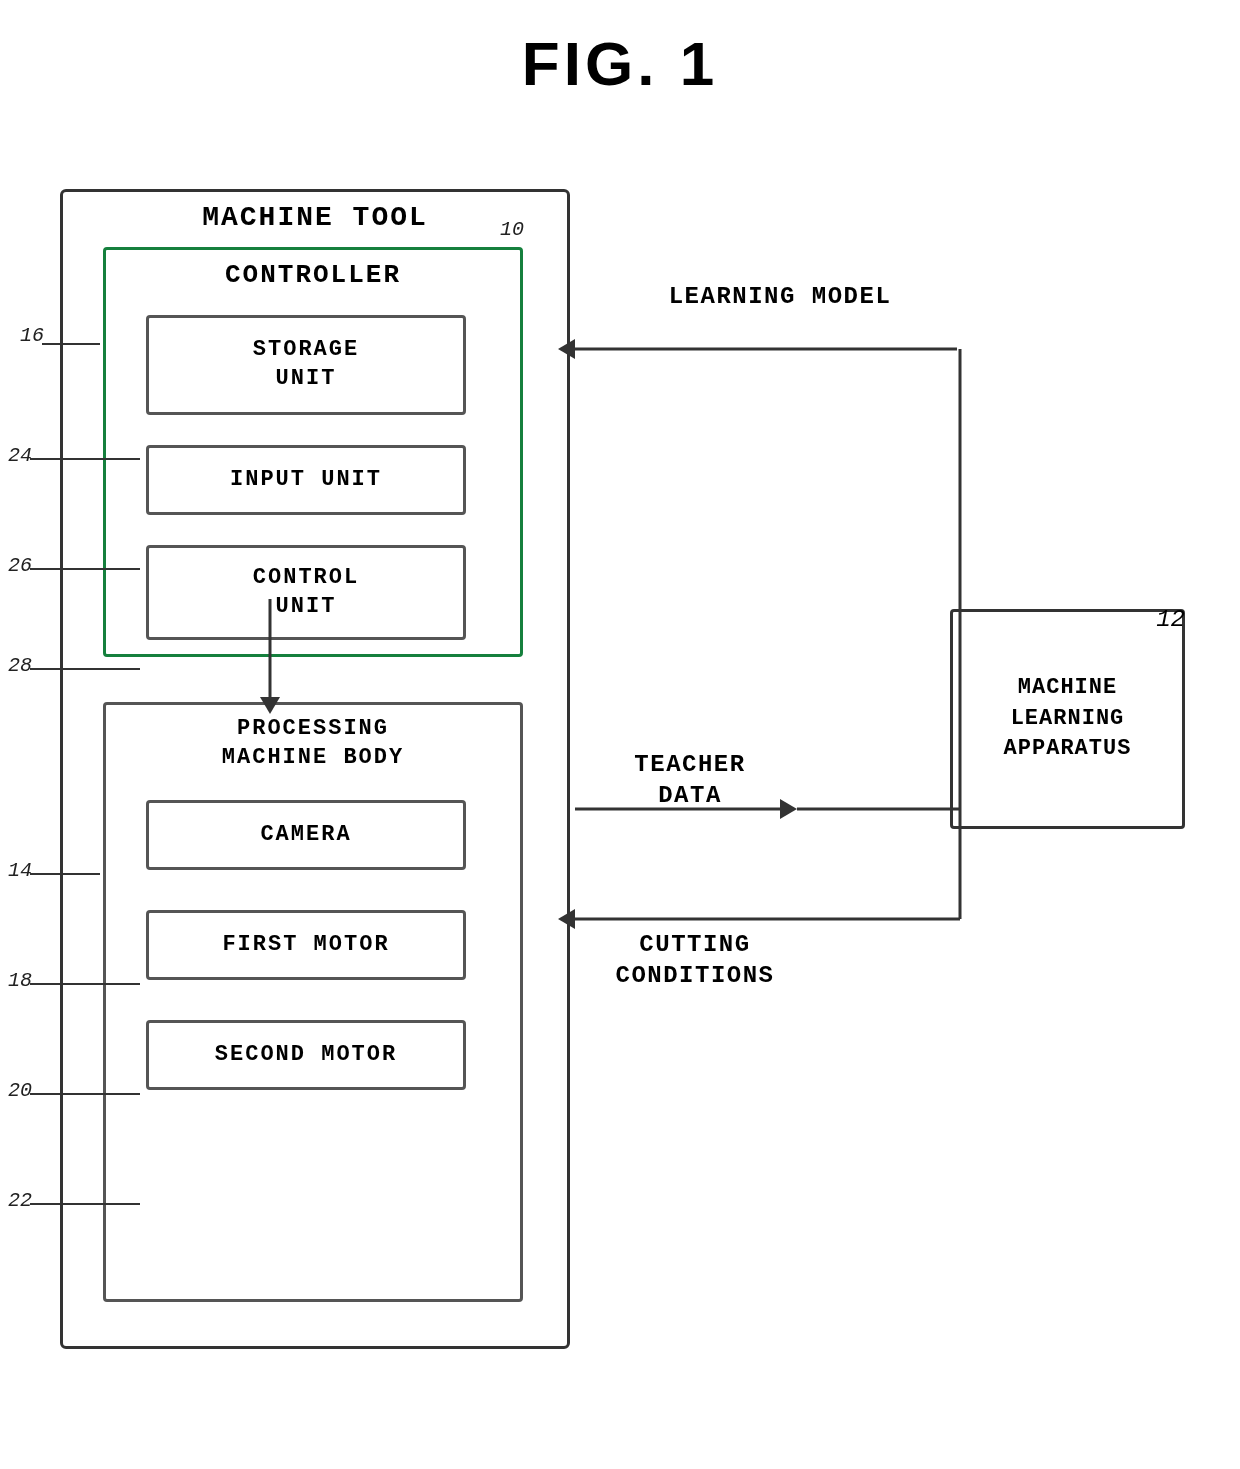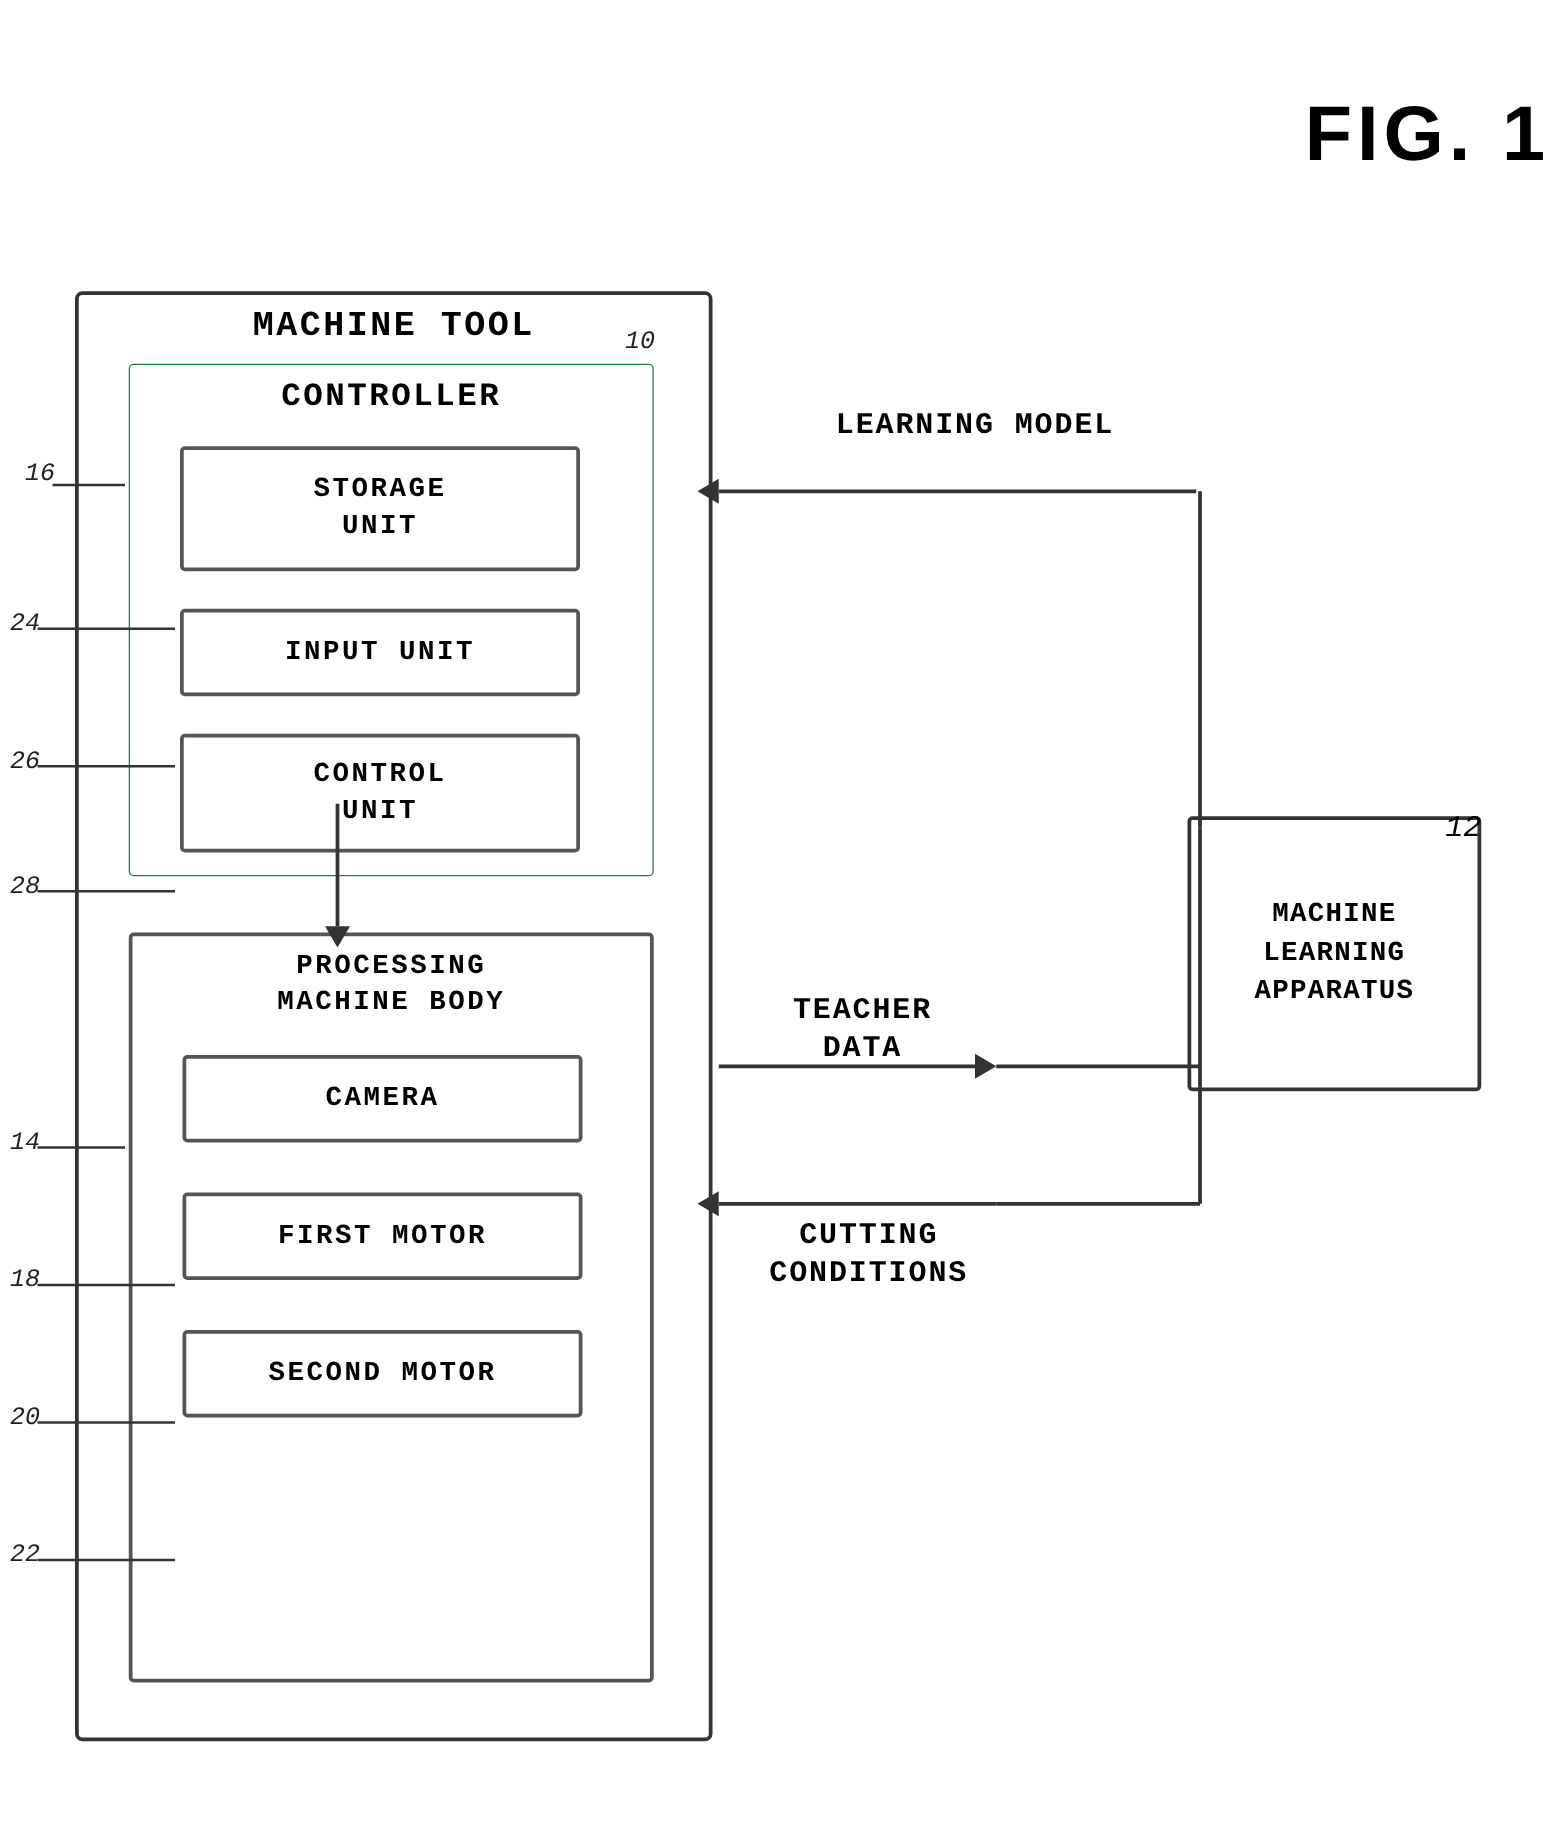--- a/index.html
+++ b/index.html
@@ -13,25 +13,25 @@
     }
 
     .page-container {
       width: 1240px;
       height: 1469px;
       position: relative;
       background: #fff;
     }
 
     .fig-title {
-      text-align: right;
+      text-align: center;
       font-size: 62px;
       font-weight: bold;
       letter-spacing: 4px;
-      padding-top: 72px;
+      padding-top: 28px;
       padding-bottom: 30px;
       font-family: 'Arial Black', Arial, sans-serif;
     }
 
     .diagram-area {
       position: relative;
       width: 100%;
       height: 1320px;
       font-family: Liberation Mono, monospace;
     }
@@ -58,21 +58,21 @@
       letter-spacing: 2px;
     }
 
     
     .controller-box {
       position: absolute;
       left: 40px;
       top: 55px;
       width: 420px;
       height: 410px;
-      border: 1px solid #15803d;
+      border: 3px solid #15803d;
       border-radius: 4px;
     }
 
     .controller-label {
       position: absolute;
       top: 10px;
       left: 0;
       right: 0;
       text-align: center;
       font-size: 26px;

